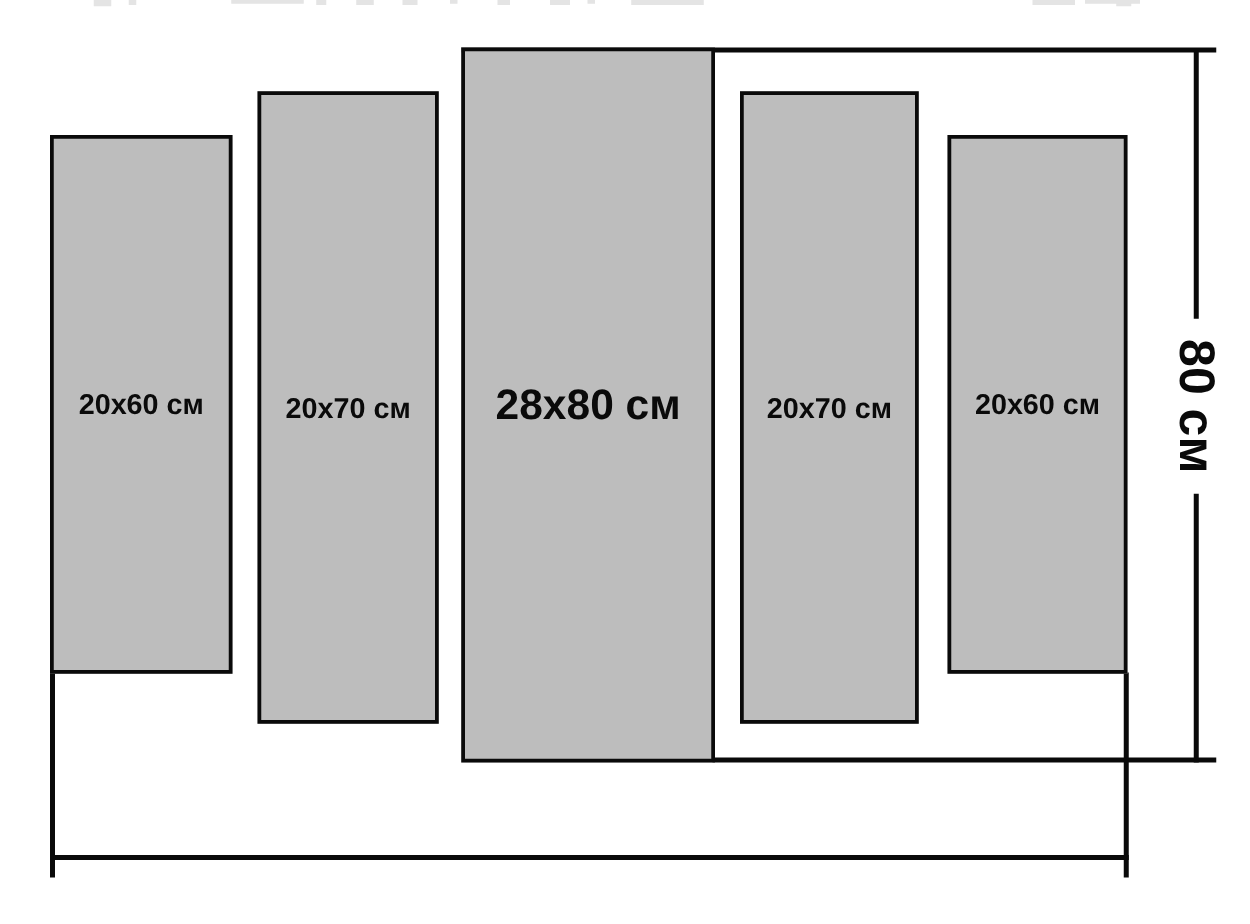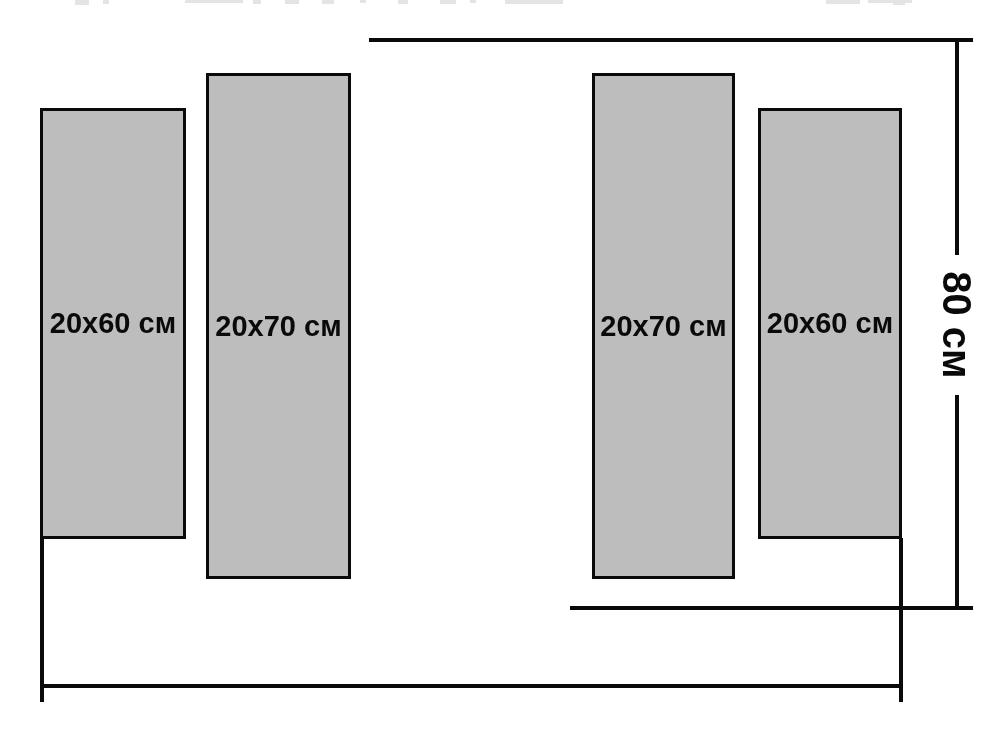--- a/index.html
+++ b/index.html
@@ -23,21 +23,21 @@
     box-sizing: border-box;
     background: var(--panel-fill, #bdbdbd);
     border: 3px solid var(--line, #0a0a0a);
     display: flex;
     align-items: center;
     justify-content: center;
     z-index: 3;
   }
   .panel-label {
     font-weight: bold;
-    font-size: 29px;
+    font-size: 23px;
     color: var(--line, #0a0a0a);
     white-space: nowrap;
     letter-spacing: 0px;
   }
   .p1 { left: 40px;  top: 108px; width: 146px; height: 431px; }
   .p2 { left: 206px; top: 73px;  width: 145px; height: 506px; }
   .p3 { left: 369px; top: 38px;  width: 203px; height: 572px; }
   .p4 { left: 592px; top: 73px;  width: 143px; height: 506px; }
   .p5 { left: 758px; top: 108px; width: 144px; height: 431px; }
   .p3 .panel-label { font-size: 34px; }
@@ -115,20 +115,23 @@
   <div class="line left-ext-v"></div>
   <div class="line right-ext-v"></div>
   <div class="line bottom-hline"></div>
 
   <div class="panel p1">
     <span class="panel-label">20x60 см</span>
   </div>
   <div class="panel p2">
     <span class="panel-label">20x70 см</span>
   </div>
+  <div class="panel p3">
+    <span class="panel-label">28x80 см</span>
+  </div>
   <div class="panel p4">
     <span class="panel-label">20x70 см</span>
   </div>
   <div class="panel p5">
     <span class="panel-label">20x60 см</span>
   </div>
 
   <div class="dim-label height-label">80 см</div>
 
 </div>

